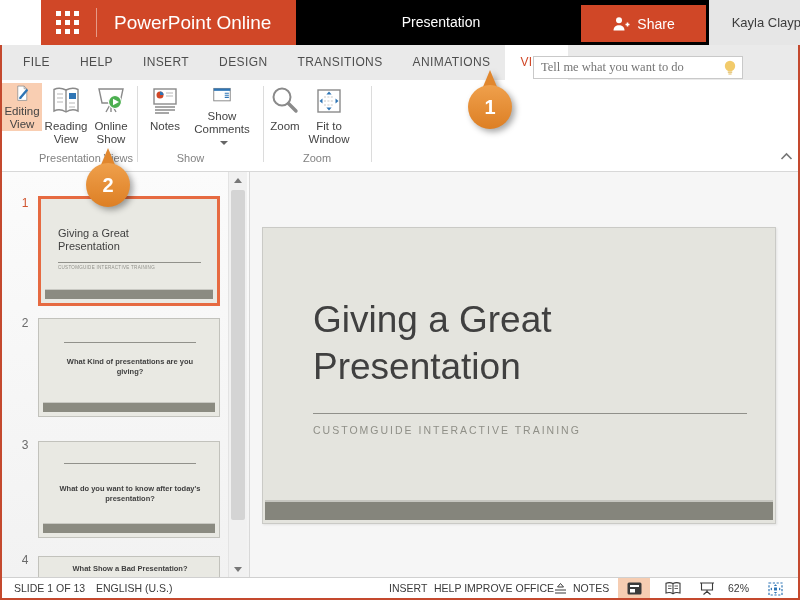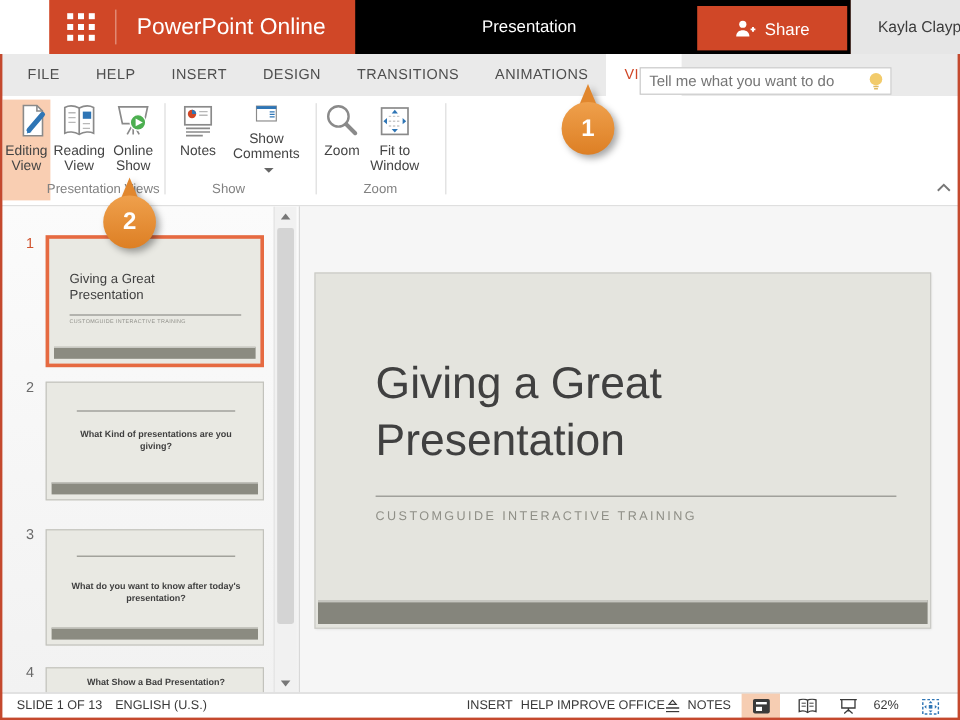--- a/index.html
+++ b/index.html
@@ -21,21 +21,21 @@
   .app-title { position:absolute; left:73px; top:0; height:45px; line-height:45px; color:#fff; font-size:19px; }
   .doc-title { position:absolute; left:255px; top:0; width:290px; height:45px; line-height:45px; text-align:center; color:#fff; font-size:14px; }
   .share-btn { position:absolute; left:540px; top:5px; width:125px; height:37px; background:#D04727; border:none; color:#fff; font-size:14px; font-family:inherit; cursor:pointer; display:flex; align-items:center; justify-content:center; gap:7px; }
   .user-box { position:absolute; left:668px; top:0; width:132px; height:45px; background:#E6E6E6; color:#3C3C3C; font-size:13px; line-height:45px; text-align:center; cursor:pointer; }
 
   
   .tabbar { position:absolute; left:0; top:45px; width:800px; height:35px; background:#EAEAEA; display:flex; align-items:stretch; padding-left:8px; }
   .tab { font-size:12px; color:#4E4E4E; line-height:35px; padding:0 15px; letter-spacing:.4px; cursor:pointer; }
   .tab.active { background:#fff; color:#D04727; }
   .search-wrap { position:absolute; left:533px; top:56px; width:210px; height:23px; background:#fff; border:1px solid #C9C9C9; }
-  .search-wrap input { position:absolute; left:7px; top:0; width:170px; height:21px; border:none; outline:none; font-family:Liberation Sans, sans-serif; font-size:12.5px; color:#b91c1c; background:transparent; }
+  .search-wrap input { position:absolute; left:7px; top:0; width:170px; height:21px; border:none; outline:none; font-family:Liberation Serif, serif; font-size:12.5px; color:#b91c1c; background:transparent; }
   .bulb { position:absolute; right:5px; top:3px; }
 
   
   .ribbon { position:absolute; left:0; top:80px; width:800px; height:92px; background:#fff; border-bottom:1px solid #D8D8D8; }
   .rbtn { position:absolute; top:3px; display:flex; flex-direction:column; align-items:center; cursor:pointer; padding-top:2px; }
   .rbtn .lbl { font-size:11.5px; color:#444; text-align:center; line-height:13px; margin-top:3px; }
   .rbtn.hl { background:#F9CEB2; }
   .rdiv { position:absolute; top:6px; width:1px; height:76px; background:#DCDCDC; }
   .rgroup-label { position:absolute; top:72px; font-size:11px; color:#828282; text-align:center; }
   .caret-down { display:inline-block; width:0; height:0; border-left:4px solid transparent; border-right:4px solid transparent; border-top:4px solid #666; vertical-align:middle; margin-left:3px; }
@@ -123,21 +123,21 @@
   <div class="search-wrap">
     <input type="text" placeholder="Tell me what you want to do" style="">
     <svg class="bulb" width="14" height="17" viewBox="0 0 14 17">
       <circle cx="7" cy="6" r="5.2" fill="#F2CB6B"></circle>
       <path d="M4.8 11.5 h4.4 v1.2 h-4.4 z M5.4 13.4 h3.2 v1.1 h-3.2 z" fill="#E0B95E"></path>
     </svg>
   </div>
 
   <div class="ribbon">
 
-    <div class="rbtn hl" style="left:2px; width:40px; height:84px;align-items:flex-end;">
+    <div class="rbtn hl" style="left:2px; width:40px; height:48px;">
       <svg width="30" height="32" viewBox="0 0 32 32">
         <path d="M8 2 h12 l5 5 v22 H8 z" fill="#fff" stroke="#8A8A8A" stroke-width="1.4"></path>
         <path d="M20 2 v5 h5" fill="none" stroke="#8A8A8A" stroke-width="1.4"></path>
         <line x1="13" y1="24" x2="25" y2="10" stroke="#2E75B5" stroke-width="4.5" stroke-linecap="round"></line>
         <path d="M11 27 l1.2-4 3 2.6 z" fill="#2E75B5"></path>
       </svg>
       <span class="lbl">Editing View</span>
     </div>
 
     <div class="rbtn" style="left:44px; width:44px; height:66px;">

